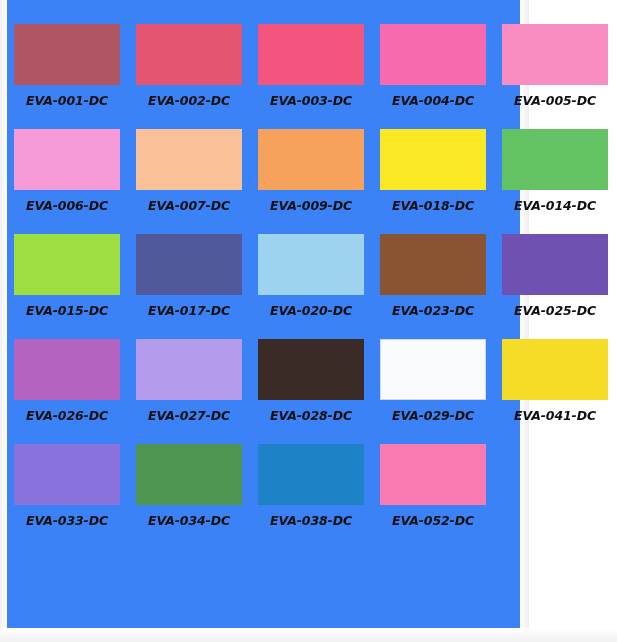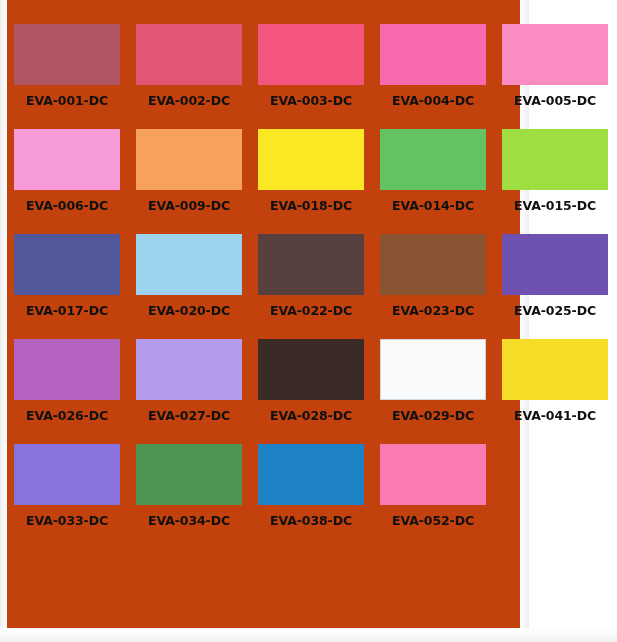--- a/index.html
+++ b/index.html
@@ -13,22 +13,23 @@
     font-family: "DejaVu Sans", "Liberation Sans", sans-serif;
     overflow: hidden;
     position: relative;
   }
   #sheet {
     position: absolute;
     left: 0;
     top: 0;
     width: 529px;
     height: 642px;
-    background: #c2410c;
+    background: #3b82f6;
     box-sizing: border-box;
+    font-style: italic;
   }
   .grid {
     position: absolute;
     left: 14px;
     top: 24px;
     width: 594px;
     display: grid;
     grid-template-columns: repeat(5, 106px);
     column-gap: 16px;
     row-gap: 0px;
@@ -114,20 +115,24 @@
       </div>
       <div class="cell">
         <div class="swatch" title="#f98cc0" style="background: rgb(249, 140, 192);"></div>
         <div class="caption">EVA-005-DC</div>
       </div>
       <div class="cell">
         <div class="swatch" title="#f79ad8" style="background: rgb(247, 154, 216);"></div>
         <div class="caption">EVA-006-DC</div>
       </div>
       <div class="cell">
+        <div class="swatch" title="#fac198" style="background: rgb(250, 193, 152);"></div>
+        <div class="caption">EVA-007-DC</div>
+      </div>
+      <div class="cell">
         <div class="swatch" title="#f6a15c" style="background: rgb(246, 161, 92);"></div>
         <div class="caption">EVA-009-DC</div>
       </div>
       <div class="cell">
         <div class="swatch" title="#fae824" style="background: rgb(250, 232, 36);"></div>
         <div class="caption">EVA-018-DC</div>
       </div>
       <div class="cell">
         <div class="swatch" title="#63c263" style="background: rgb(99, 194, 99);"></div>
         <div class="caption">EVA-014-DC</div>
@@ -136,24 +141,20 @@
         <div class="swatch" title="#9ede40" style="background: rgb(158, 222, 64);"></div>
         <div class="caption">EVA-015-DC</div>
       </div>
       <div class="cell">
         <div class="swatch" title="#51589b" style="background: rgb(81, 88, 155);"></div>
         <div class="caption">EVA-017-DC</div>
       </div>
       <div class="cell">
         <div class="swatch" title="#9ed3ef" style="background: rgb(158, 211, 239);"></div>
         <div class="caption">EVA-020-DC</div>
-      </div>
-      <div class="cell">
-        <div class="swatch" title="#57413f" style="background: rgb(87, 65, 63);"></div>
-        <div class="caption">EVA-022-DC</div>
       </div>
       <div class="cell">
         <div class="swatch" title="#8a5433" style="background: rgb(138, 84, 51);"></div>
         <div class="caption">EVA-023-DC</div>
       </div>
       <div class="cell">
         <div class="swatch" title="#6e51b0" style="background: rgb(110, 81, 176);"></div>
         <div class="caption">EVA-025-DC</div>
       </div>
       <div class="cell">

